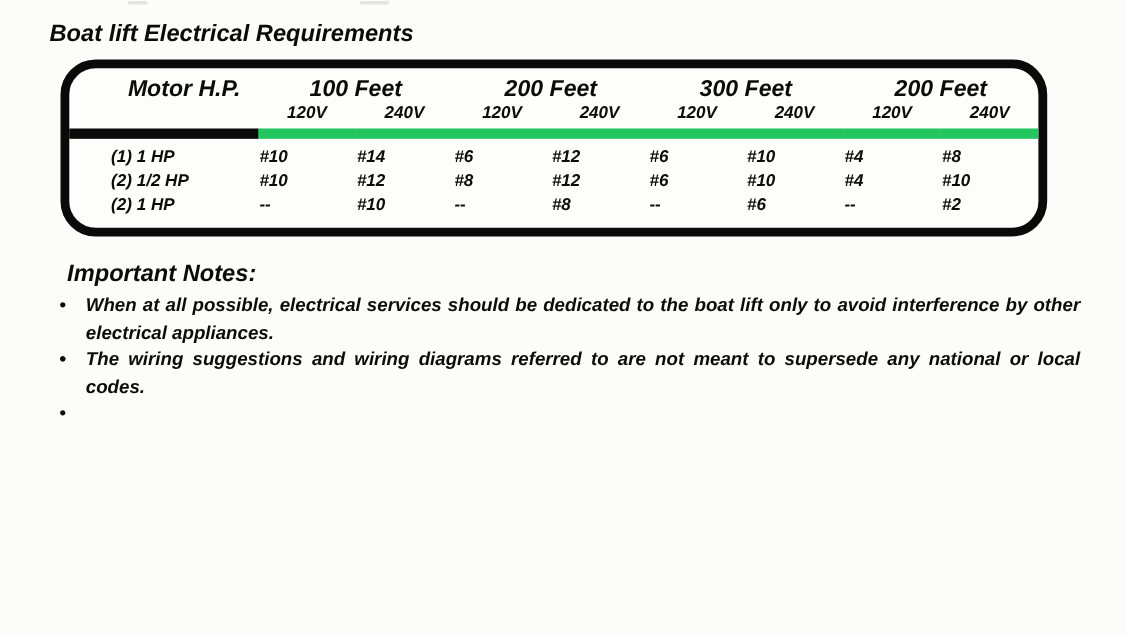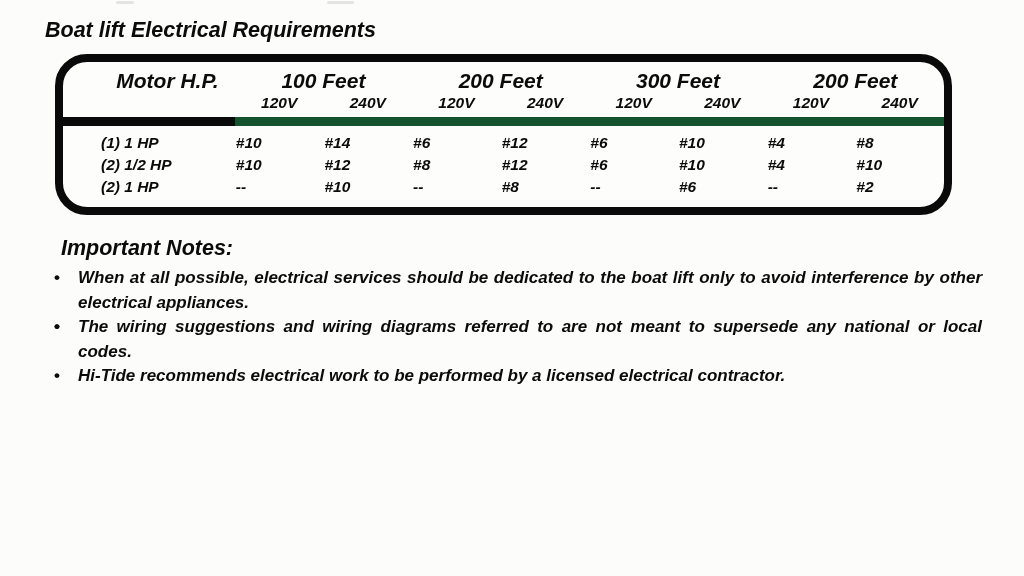--- a/index.html
+++ b/index.html
@@ -56,21 +56,21 @@
   thead th { font-style: italic; font-weight: bold; }
   tr.feet-row th { padding-top: 8px; line-height: 21px; font-size: 21px; text-align: center; }
   th.motor-h {
     text-align: left; padding-left: 38px; vertical-align: top;
     padding-top: 8px; font-size: 16.5px;
     border-bottom: 9px solid #0a0a0a;
   }
   tr.volt-row th {
     font-size: 15.5px; line-height: 19px; padding-bottom: 5px;
     text-align: center;
-    border-bottom: 9px solid #14532d;
+    border-bottom: 9px solid #22c55e;
   }
 
   tbody td { text-align: left; font-size: 15.5px; line-height: 20px; }
   tbody tr.first-row td { padding-top: 7px; }
   tbody tr.last-row td { padding-bottom: 10px; }
   td.motor-c { text-align: left; padding-left: 38px; }
 
   .notes-title {
     font-size: 21.5px; line-height: 26px;
     margin: 20px 16px 5px;
@@ -180,17 +180,16 @@
     </li>
     <li>
       <span class="bullet-dot">•</span>
     </li>
     <li>
       <span class="bullet-dot">•</span>
       <span>The wiring suggestions and wiring diagrams referred to are not meant to supersede any national or local codes.</span>
     </li>
     <li>
       <span class="bullet-dot">•</span>
-      <span>Hi-Tide recommends electrical work to be performed by a licensed electrical contractor.</span>
     </li>
   </ul>
 
 </div>
 
 </body></html>

